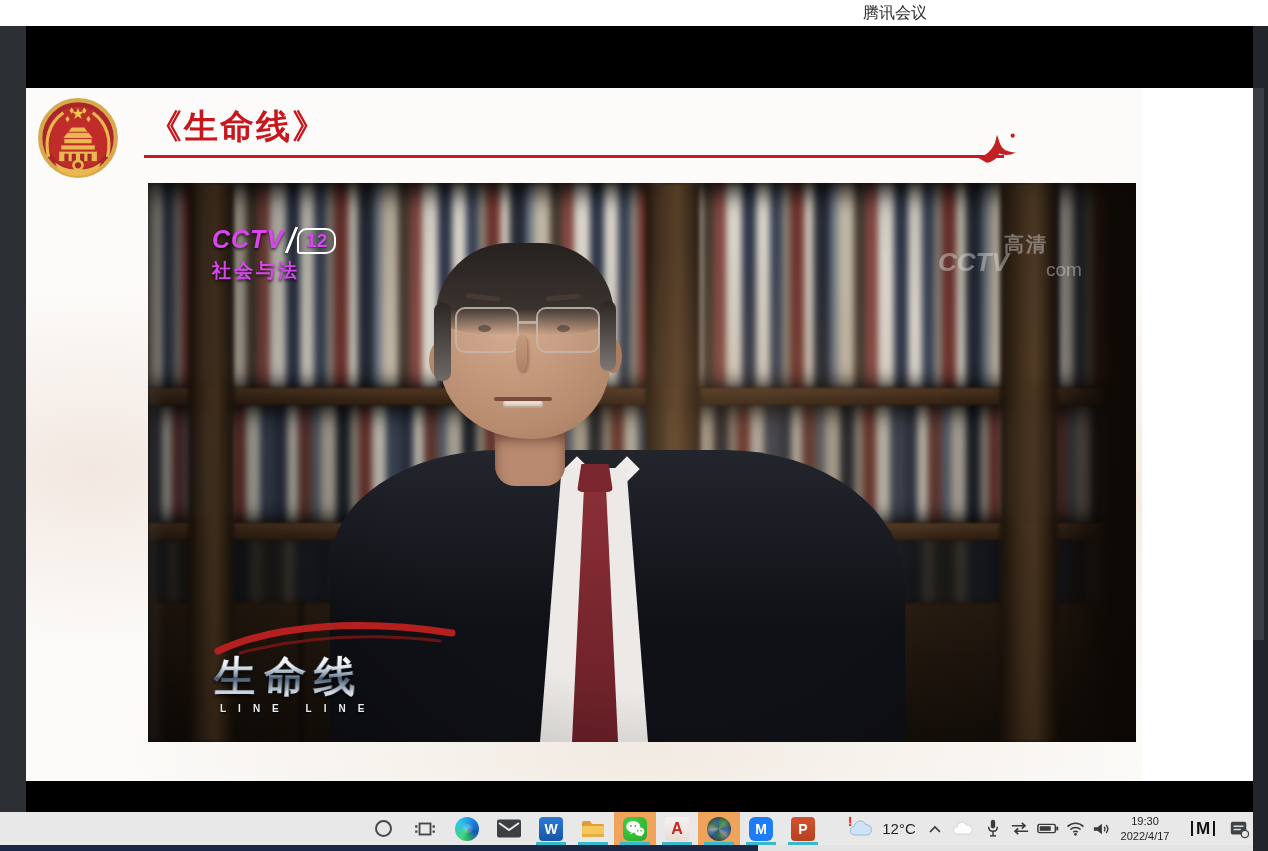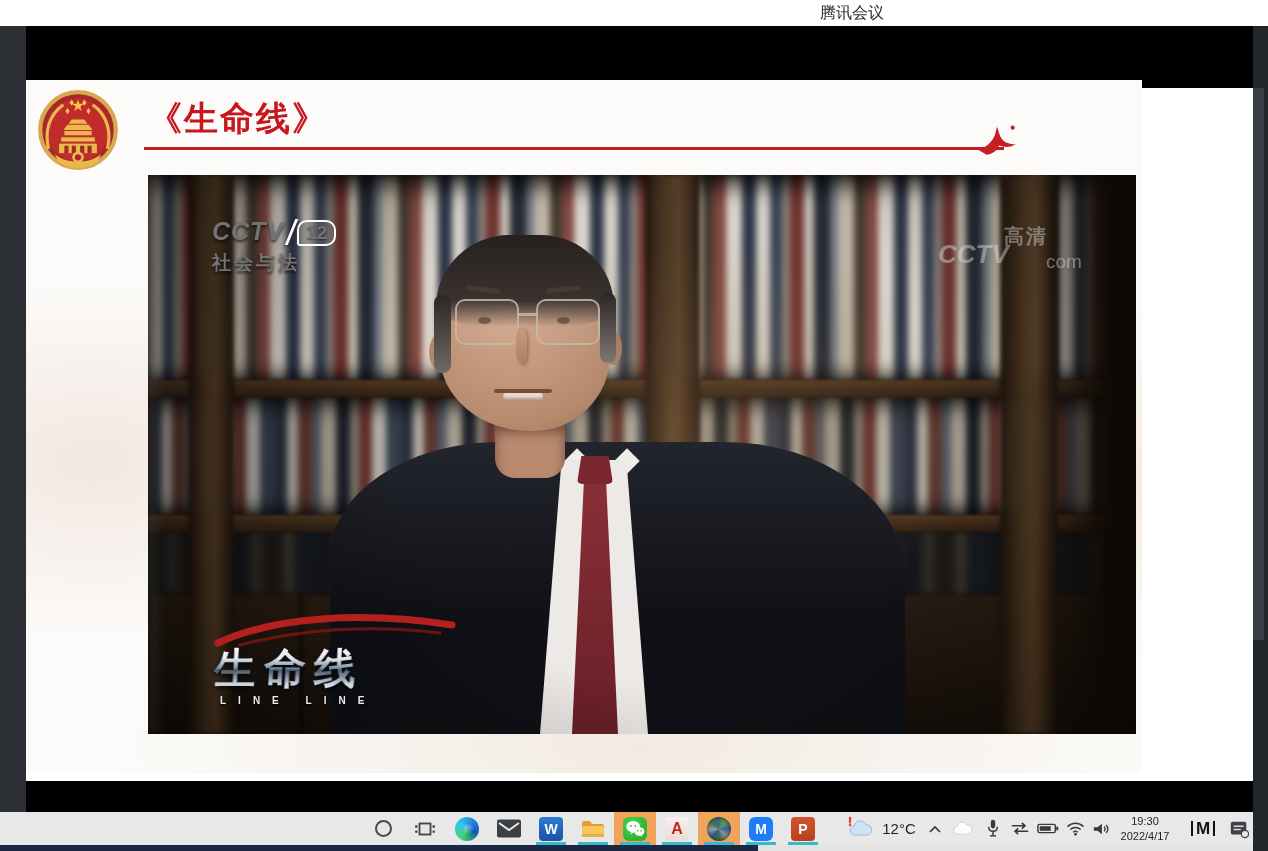--- a/index.html
+++ b/index.html
@@ -2,28 +2,28 @@
 <html><head>
 <meta charset="utf-8">
 <style>
   html,body{margin:0;padding:0;background:#fff;}
   *{box-sizing:border-box;font-family:"Liberation Sans","DejaVu Sans",sans-serif;}
   #stage{position:relative;width:1268px;height:851px;overflow:hidden;background:#fff;}
   .abs{position:absolute;}
 
   
   #top-strip{left:0;top:0;width:1268px;height:26px;background:#ffffff;}
-  #window-title{left:820px;top:3px;width:150px;text-align:left;font-size:16px;color:#2b2b2b;}
+  #window-title{left:820px;top:3px;width:150px;text-align:center;font-size:16px;color:#2b2b2b;}
   #top-black-bar{left:26px;top:26px;width:1227px;height:62px;background:#000;}
   #left-rail{left:0;top:26px;width:26px;height:786px;background:#2c2f33;z-index:5;}
   #right-rail{left:1253px;top:26px;width:15px;height:825px;background:#222529;z-index:60;}
   #right-scroll{left:1253px;top:88px;width:11px;height:552px;background:#3a3e44;z-index:61;}
 
   
-  #slide{left:26px;top:80px;width:1116px;height:693px;overflow:hidden;
+  #slide{left:26px;top:88px;width:1116px;height:693px;overflow:hidden;
     background:
       radial-gradient(ellipse 420px 260px at 6% 55%, rgba(235,215,205,.55), transparent 70%),
       radial-gradient(ellipse 520px 300px at 98% 58%, rgba(236,222,208,.55), transparent 70%),
       radial-gradient(ellipse 760px 220px at 55% 96%, rgba(231,218,203,.5), transparent 70%),
       #fcfbf9;}
   #emblem{left:10px;top:8px;width:84px;height:84px;}
   #slide-title{left:122px;top:16px;font-size:34px;font-weight:bold;color:#c8161d;letter-spacing:2px;}
   #title-underline{left:118px;top:67px;width:860px;height:3px;background:#c41a20;}
   #line-flourish{left:948px;top:34px;width:46px;height:42px;}
 
@@ -70,21 +70,21 @@
   #lens-l{left:307px;} #lens-r{left:388px;}
   #bridge{left:369px;top:138px;width:20px;height:3px;background:rgba(195,185,172,.85);}
   .eye{top:142px;width:13px;height:7px;background:#382c24;border-radius:50%;opacity:.6;}
   #eye-l{left:330px;} #eye-r{left:409px;}
   #nose{left:368px;top:152px;width:11px;height:36px;background:linear-gradient(#c59a7d,#ad8266);border-radius:40%;box-shadow:2px 2px 3px rgba(120,80,55,.5);}
   #mouth{left:346px;top:214px;width:58px;height:16px;}
   #lip{left:0;top:0;width:58px;height:4px;background:#7c4a3c;border-radius:3px;}
   #teeth{left:9px;top:4px;width:40px;height:7px;background:#e8ded2;border-radius:2px;box-shadow:inset 0 -2px 3px rgba(120,80,60,.5);}
 
   
-  #cctv-logo{left:64px;top:42px;z-index:7;color:#737373;}
+  #cctv-logo{left:64px;top:42px;z-index:7;color:#d946ef;}
   #cctv-word{font-size:25px;font-weight:bold;font-style:italic;letter-spacing:1px;text-shadow:0 2px 3px rgba(0,0,0,.65);}
   #cctv-slash{display:inline-block;width:3px;height:26px;background:#fff;transform:skewX(-22deg);margin:0 4px 0 6px;vertical-align:-5px;box-shadow:0 2px 3px rgba(0,0,0,.5);}
   #cctv-num{display:inline-block;border:2.5px solid #fff;border-radius:10px 10px 10px 3px;padding:0 7px;font-size:19px;font-weight:bold;background:rgba(110,110,110,.4);vertical-align:1px;text-shadow:0 1px 2px rgba(0,0,0,.5);}
   #cctv-channel{margin-top:4px;font-size:19px;font-weight:bold;letter-spacing:3px;text-shadow:0 2px 3px rgba(0,0,0,.7);}
   #watermark{left:790px;top:48px;width:170px;height:50px;z-index:7;opacity:.42;color:#e4e4e4;}
   #wm-cctv{left:0;top:16px;font-size:26px;font-weight:bold;font-style:italic;}
   #wm-hd{left:66px;top:0;font-size:20px;font-weight:bold;letter-spacing:2px;}
   #wm-com{left:108px;top:22px;font-size:19px;margin-top:6px;}
   #swoosh{left:62px;top:432px;width:250px;height:42px;z-index:7;}
   #program-logo-cn{left:66px;top:466px;z-index:7;font-size:42px;font-weight:900;letter-spacing:8px;

